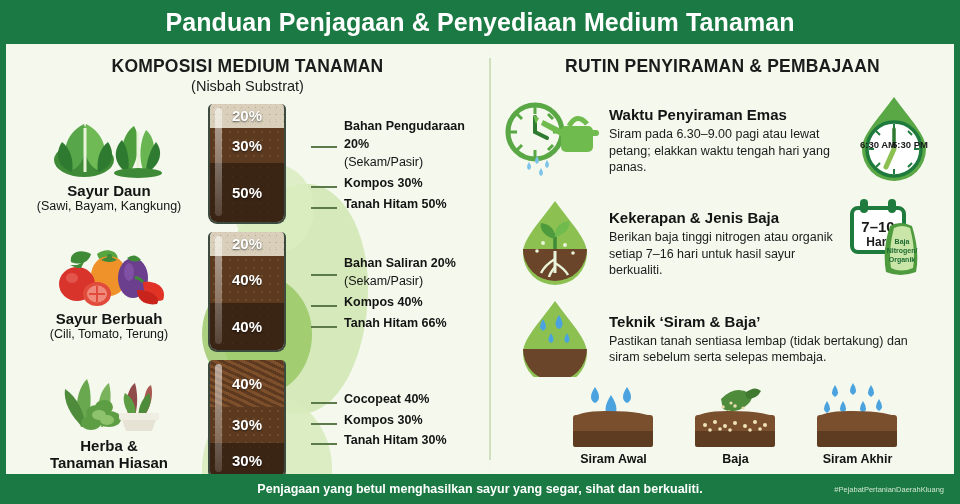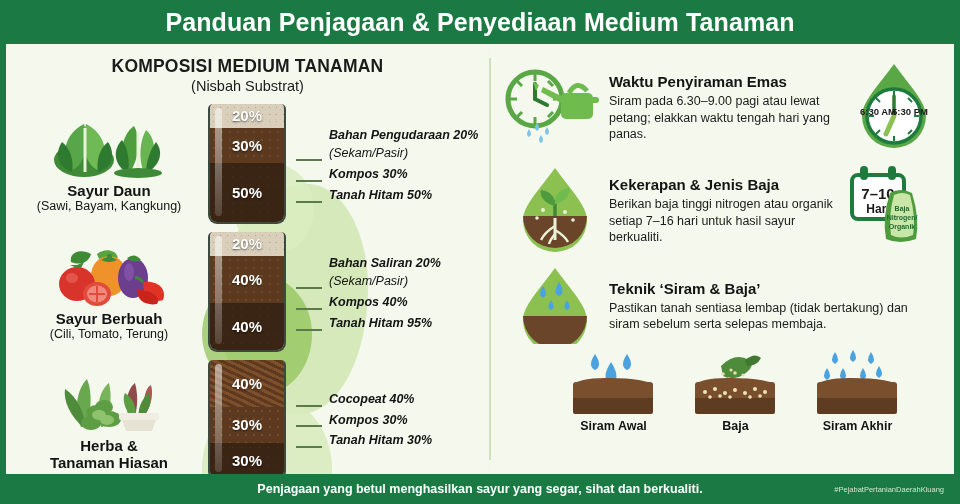--- a/index.html
+++ b/index.html
@@ -135,21 +135,21 @@
     background-image: radial-gradient(#89583010 0, transparent 0), repeating-linear-gradient(25deg, #7d4f2b 0 3px, #5d3a1f 3px 6px);
     opacity: 1; }
   .glass-shine {
     position:absolute; left:5px; top:4px; width:7px; bottom:6px;
     background: linear-gradient(180deg, rgba(255,255,255,.55), rgba(255,255,255,.15));
     border-radius: 4px; z-index: 3; pointer-events:none;
   }
 
   
   .legend-cell { flex: 1 1 auto; padding-left: 6px; }
-  .legend-item { display: flex; align-items: flex-end; margin: 6px 0; font-style: italic; }
+  .legend-item { display: flex; align-items: center; margin: 6px 15px; }
   .leader {
     flex: 0 0 26px; height: 2px; background: #5c7a4a;
     margin-top: 7px; margin-right: 7px;
   }
   .legend-main { font-size: 12.5px; font-weight: bold; color: #141414; line-height:1.18; }
   .legend-sub  { font-size: 12.5px; color: #141414; line-height:1.18; font-weight:normal;}
 
   
   .r-section {
     display: flex; align-items: center;
@@ -307,21 +307,21 @@
                 <span class="legend-main">Bahan Saliran 20%</span><br>
                 <span class="legend-sub">(Sekam/Pasir)</span>
               </span>
             </div>
             <div class="legend-item">
               <span class="leader"></span>
               <span class="legend-main">Kompos 40%</span>
             </div>
             <div class="legend-item">
               <span class="leader"></span>
-              <span class="legend-main">Tanah Hitam 95%</span>
+              <span class="legend-main">Tanah Hitam 66%</span>
             </div>
           </div>
         </div>
 
         <div class="row">
           <div class="plant-cell">
             <div class="plant-art">
               <svg width="124" height="62" viewBox="0 0 124 62">
                 <path d="M34 56 C26 40 30 18 40 8 C46 22 44 44 38 56Z" fill="#6aa84f"></path>
                 <path d="M36 56 C24 46 16 30 18 18 C30 26 38 42 38 56Z" fill="#4e8b3a"></path>
@@ -373,20 +373,21 @@
             </div>
           </div>
         </div>
 
       </div>
     </div>
 
     <div class="divider"></div>
 
     <div class="col col-right">
+      <div class="col-title" style="padding-top:12px;">RUTIN PENYIRAMAN &amp; PEMBAJAAN</div>
 
       <div class="r-section" style="margin-top:10px;">
         <div class="r-icon">
           <svg width="104" height="84" viewBox="0 0 104 84">
             <circle cx="32" cy="34" r="27" fill="none" stroke="#5aa845" stroke-width="5"></circle>
             <g stroke="#5aa845" stroke-width="3">
               <line x1="32" y1="9" x2="32" y2="16"></line>
               <line x1="32" y1="52" x2="32" y2="59"></line>
               <line x1="7" y1="34" x2="14" y2="34"></line>
               <line x1="50" y1="34" x2="57" y2="34"></line>

